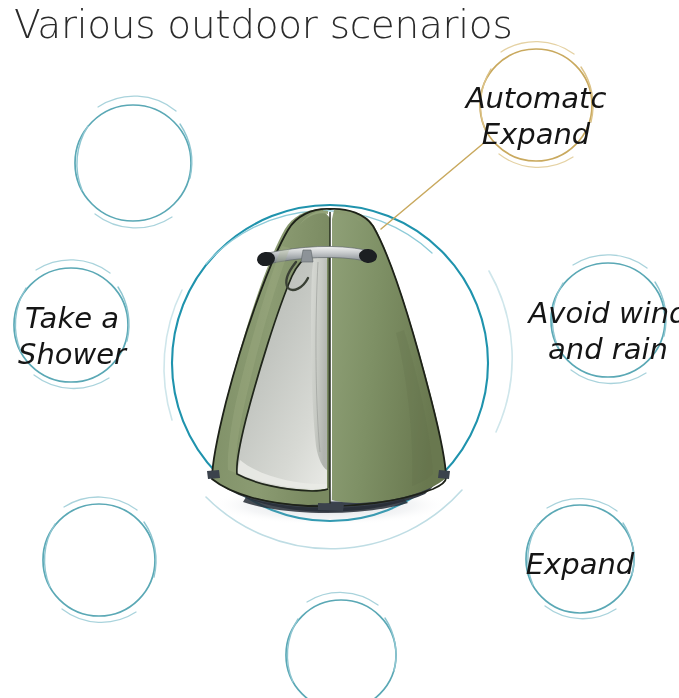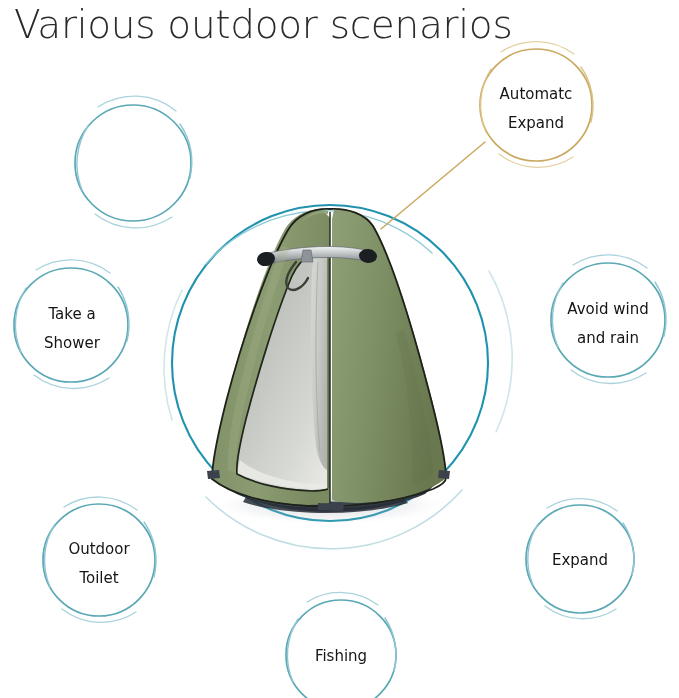--- a/index.html
+++ b/index.html
@@ -17,27 +17,28 @@
     font-size:39px;
     font-weight:300;
     letter-spacing:-0.3px;
     color:#2b2b2b;
     white-space:nowrap;
     font-family:"DejaVu Sans", sans-serif;
   }
   .bubble-label{
     position:absolute;
     color:#151515;
-    font-size:15px;
+    font-size:29px;
     font-weight:400;
-    line-height:29px;
+    line-height:36px;
     text-align:center;
     white-space:pre-line;
     font-family:"DejaVu Sans", sans-serif;
     pointer-events:none;
+    font-style:italic;
   }
   .bubble-hit{position:absolute;border-radius:50%;}
   svg{position:absolute;left:0;top:0;overflow:visible;}
 </style>
 </head>
 <body>
 
 <div id="stage">
 
   <div id="title">Various outdoor scenarios</div>
@@ -256,22 +257,19 @@
 
   <div class="bubble-hit" style="left:14px;top:268px;width:114px;height:114px;"></div>
   <div class="bubble-label" style="left:-3px;top:300px;width:150px;">Take a
 Shower</div>
 
   <div class="bubble-hit" style="left:551px;top:263px;width:114px;height:114px;"></div>
   <div class="bubble-label" style="left:513px;top:295px;width:190px;">Avoid wind
 and rain</div>
 
   <div class="bubble-hit" style="left:43px;top:504px;width:112px;height:112px;"></div>
-  <div class="bubble-label" style="left:19px;top:535px;width:160px;">Outdoor
-Toilet</div>
 
   <div class="bubble-hit" style="left:526px;top:505px;width:108px;height:108px;"></div>
   <div class="bubble-label" style="left:515px;top:546px;width:130px;">Expand</div>
 
   <div class="bubble-hit" style="left:286px;top:600px;width:110px;height:110px;"></div>
-  <div class="bubble-label" style="left:271px;top:642px;width:140px;">Fishing</div>
 
 </div>
 
 </body></html>

